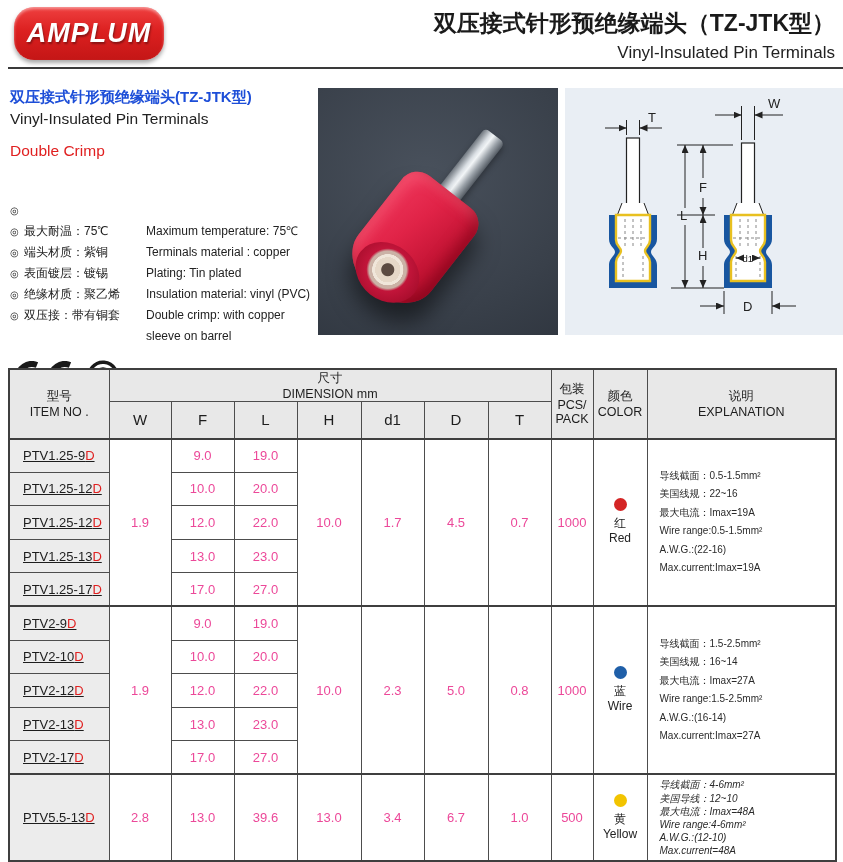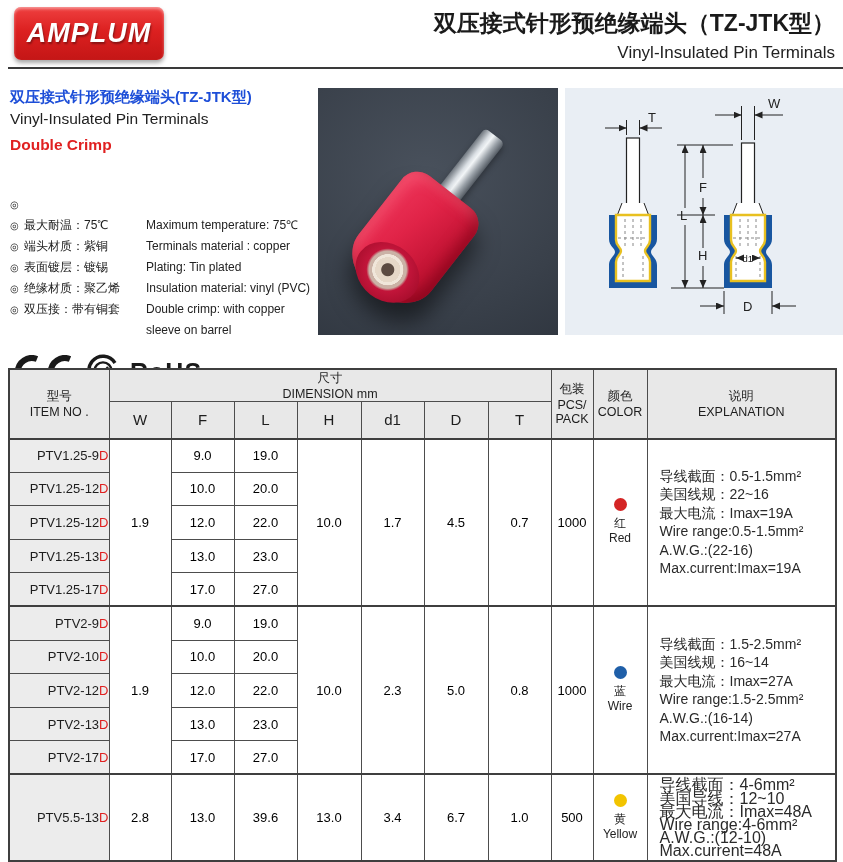--- a/index.html
+++ b/index.html
@@ -1,35 +1,35 @@
 <!DOCTYPE html>
 <html><head>
 <meta charset="utf-8">
 <style>
   * { margin:0; padding:0; box-sizing:border-box; }
   body { width:843px; height:862px; background:#fff; font-family:"Liberation Sans", sans-serif; color:#222; position:relative; overflow:hidden; }
 
   
   .hdr { position:absolute; left:0; top:0; width:843px; height:67px; }
-  .logo { position:absolute; left:14px; top:7px; width:150px; height:53px; border-radius:7px;
+  .logo { position:absolute; left:14px; top:7px; width:150px; height:53px; border-radius:20px;
           background:linear-gradient(180deg,#ef4040 0%,#dc2020 45%,#c41616 100%);
           box-shadow:0 3px 4px rgba(0,0,0,.35), inset 0 2px 3px rgba(255,255,255,.45);
           display:flex; align-items:center; justify-content:center;text-align:right; }
   .logo span { color:#fff; font-weight:bold; font-style:italic; font-size:27px; letter-spacing:1px;
           text-shadow:1px 2px 2px rgba(0,0,0,.35); }
   .hdr-titles { position:absolute; right:8px; top:8px; text-align:right; }
   .hdr-zh { font-size:23px; font-weight:bold; color:#1a1a1a;margin-left:39px; }
   .hdr-en { font-size:17px; color:#222; margin-top:4px; }
   .hdr-rule { position:absolute; left:8px; top:67px; width:835px; height:0; border-top:2px solid #3a3a3a; }
 
   
   .info { position:absolute; left:10px; top:88px; width:302px; }
   .info-zh { font-size:15px; font-weight:bold; color:#1d4ed8; }
   .info-en { font-size:15.5px; color:#222; margin-top:3px; }
-  .info-crimp { font-size:15.5px; font-weight:bold; color:#e02020; margin-top:8px; }
+  .info-crimp { font-size:15.5px; font-weight:normal; color:#e02020; margin-top:14px; }
   .specs { margin-top:40px; }
   .spec-row { display:flex; font-size:12px; line-height:21px; color:#222; }
   .spec-row .b { width:14px; font-size:10px; }
   .spec-row .zh { width:122px; }
   .spec-row .en { flex:1; }
   .certs { margin-top:13px; display:flex; align-items:center; }
   .rohs { font-size:25px; font-weight:bold; color:#1a1a1a; letter-spacing:1px; margin-left:10px; }
   .sgs-wrap { margin-left:12px; position:relative; width:34px; height:36px; }
   .sgs-txt { position:absolute; right:-2px; bottom:0; font-size:6px; font-weight:bold; color:#1a1a1a; }
 
@@ -55,27 +55,27 @@
   th, td { border:1px solid #4d4d4d; text-align:center; vertical-align:middle; }
   table { border:2px solid #3f3f3f; }
   thead th { background:#e8e8e8; font-weight:normal; color:#1d1d1d; }
   thead tr.r1 { height:32px; } thead tr.r2 { height:37px; }
   thead { border-bottom:2px solid #3f3f3f; }
   .hz { font-size:12.5px; } .he { font-size:12.5px; }
   .dim-letter { font-size:15px; }
   tbody tr { height:33.6px; }
   tbody tr.tall { height:87px; }
   tbody tr.group-start td { border-top:2px solid #3f3f3f; }
-  td.item { background:#ececec; text-align:right; padding-left:13px; font-size:13px; color:#1d1d1d; }
+  td.item { background:#ececec; text-align:left; padding-left:13px; font-size:13px; color:#1d1d1d;text-decoration:underline; }
   td.item .red { color:#e02020; }
-  td.num { font-size:13px; color:#000000; background:#fff; }
+  td.num { font-size:13px; color:#ec4899; background:#fff; }
   td.color-cell { background:#fff; font-size:12px; line-height:15px; color:#222; }
   .dot { display:inline-block; width:13px; height:13px; border-radius:50%; margin-bottom:1px; }
-  td.expl { background:#fff; text-align:left; padding-left:12px; font-size:14px; line-height:18.5px; color:#2a2a2a; }
-  td.expl.sm { font-size:16px; line-height:13.2px; }
+  td.expl { background:#fff; text-align:left; padding-left:12px; font-size:10px; line-height:18.5px; color:#2a2a2a; }
+  td.expl.sm { font-size:10px; line-height:13.2px;font-style:italic; }
 </style>
 </head>
 <body>
 
 <div class="hdr">
   <div class="logo">
     <span>AMPLUM</span>
   </div>
   <div class="hdr-titles">
     <div class="hdr-zh">双压接式针形预绝缘端头（TZ-JTK型）</div>

